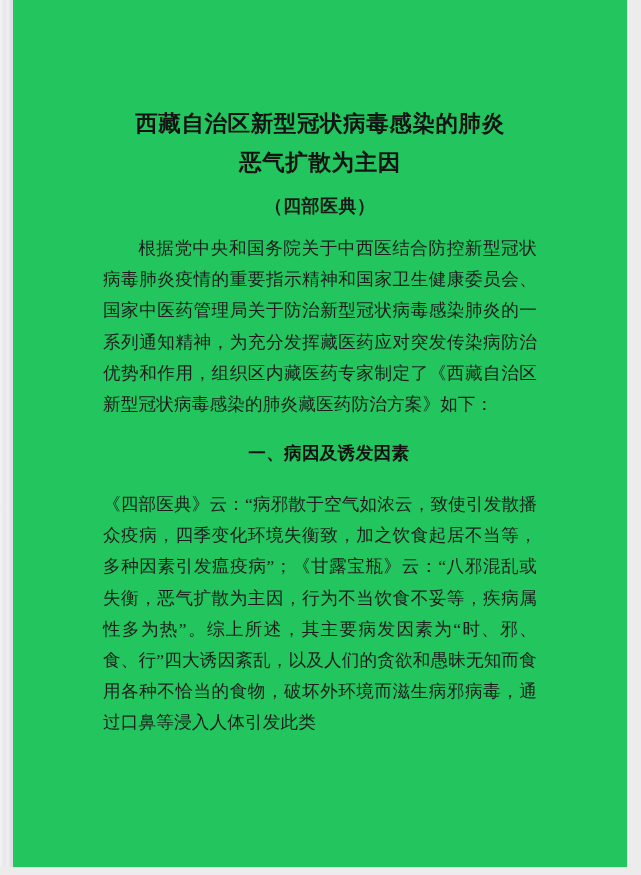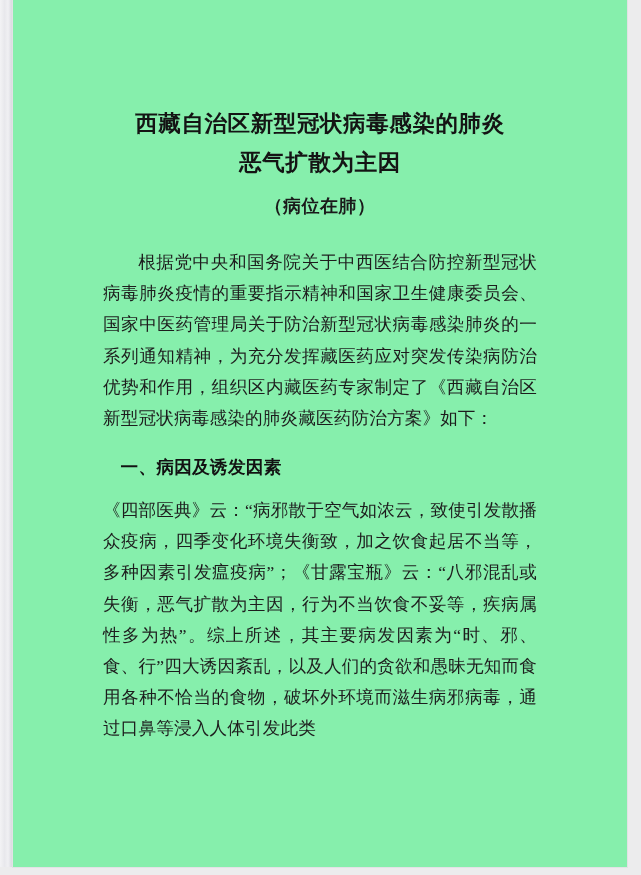--- a/index.html
+++ b/index.html
@@ -20,21 +20,21 @@
     height: 875px;
   }
 
   
   #page-sheet {
     position: absolute;
     left: 13px;
     top: 0px;
     width: 614px;
     height: 867px;
-    background: #86efac;
+    background: #22c55e;
     box-shadow: 0 0 0 1px #e2e2e5;
     overflow: hidden;
   }
 
   
   #gutter-strip {
     position: absolute;
     left: 0px;
     top: 0px;
     width: 13px;
@@ -91,63 +91,64 @@
   .subtitle-line {
     margin-top: 10px;
     font-size: 18px;
     font-weight: bold;
     letter-spacing: 0.5px;
     line-height: 28px;
     color: #1a1a1a;
   }
 
   .para {
-    margin-top: 27px;
+    margin-top: 13px;
     font-size: 17.6px;
     line-height: 31.2px;
     color: #1d1d1d;
     text-align: justify;
     text-justify: inter-ideograph;
     letter-spacing: 0.15px;
   }
 
   .para.indent {
     text-indent: 2em;
   }
 
   .para.tight {
-    margin-top: 12px;
+    margin-top: 20px;
   }
 
   .section-heading {
     margin-top: 14px;
     font-size: 17.6px;
     line-height: 31.2px;
     font-weight: bold;
     color: #121212;
     text-indent: 1em;
     letter-spacing: 0.3px;
+    text-align: center;
   }
 </style>
 </head>
 <body>
 
 <div id="viewport">
 
   <div id="gutter-strip"></div>
   <div id="right-edge-strip"></div>
   <div id="bottom-edge-strip"></div>
 
   <div id="page-sheet">
     <div class="doc-body">
 
       <div class="title-block">
         <div class="title-line">西藏自治区新型冠状病毒感染的肺炎</div>
         <div class="title-line">恶气扩散为主因</div>
-        <div class="subtitle-line">（病位在肺）</div>
+        <div class="subtitle-line">（四部医典）</div>
       </div>
 
       <p class="para indent">根据党中央和国务院关于中西医结合防控新型冠状病毒肺炎疫情的重要指示精神和国家卫生健康委员会、国家中医药管理局关于防治新型冠状病毒感染肺炎的一系列通知精神，为充分发挥藏医药应对突发传染病防治优势和作用，组织区内藏医药专家制定了《西藏自治区新型冠状病毒感染的肺炎藏医药防治方案》如下：</p>
 
 
       <div class="section-heading">一、病因及诱发因素</div>
 
       <p class="para tight">《四部医典》云：“病邪散于空气如浓云，致使引发散播众疫病，四季变化环境失衡致，加之饮食起居不当等，多种因素引发瘟疫病”；《甘露宝瓶》云：“八邪混乱或失衡，恶气扩散为主因，行为不当饮食不妥等，疾病属性多为热”。综上所述，其主要病发因素为“时、邪、食、行”四大诱因紊乱，以及人们的贪欲和愚昧无知而食用各种不恰当的食物，破坏外环境而滋生病邪病毒，通过口鼻等浸入人体引发此类</p>
 
     </div>

